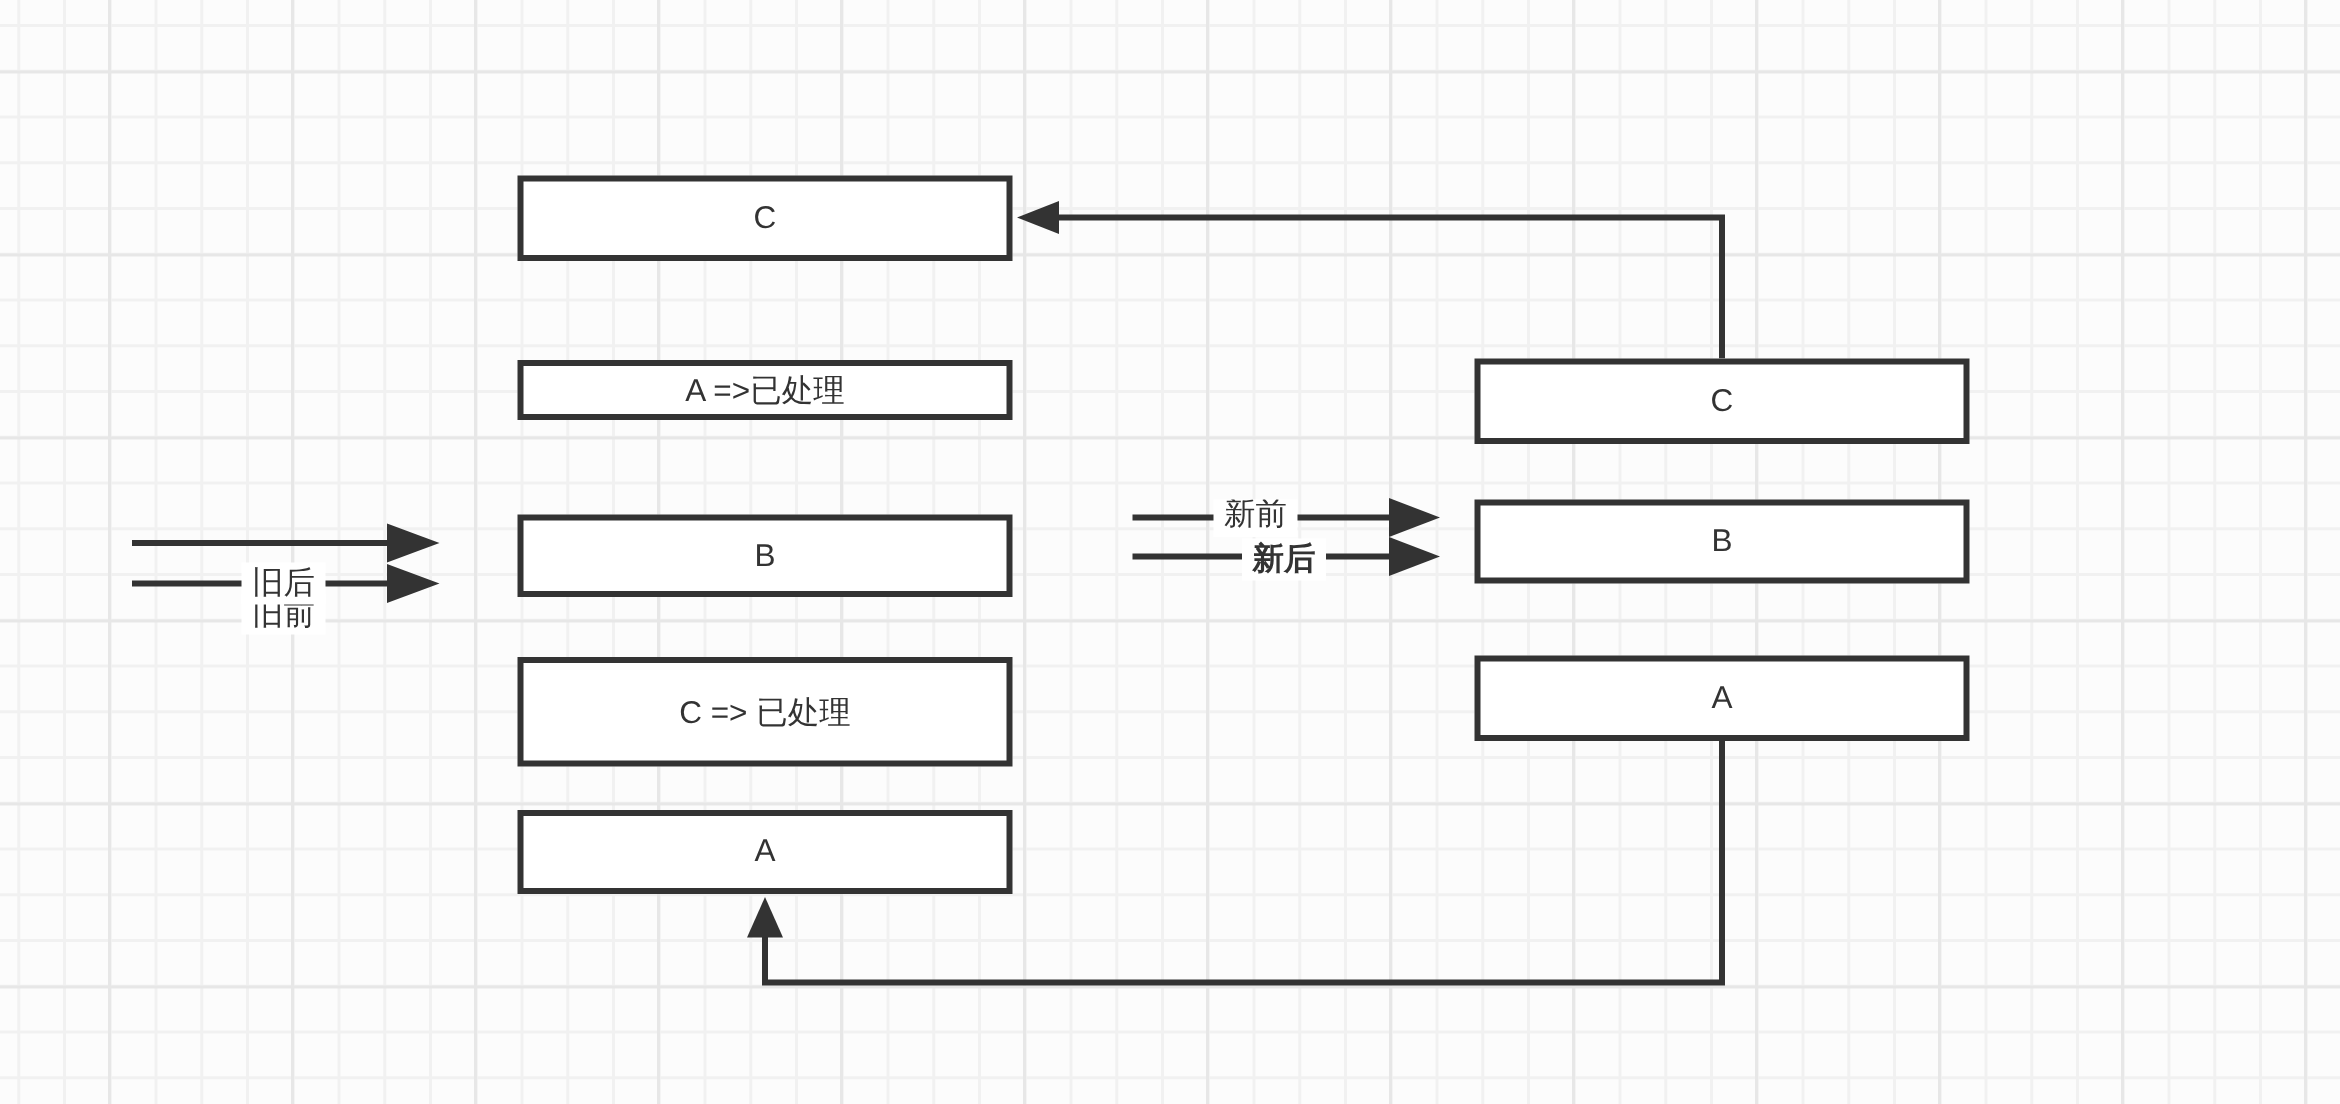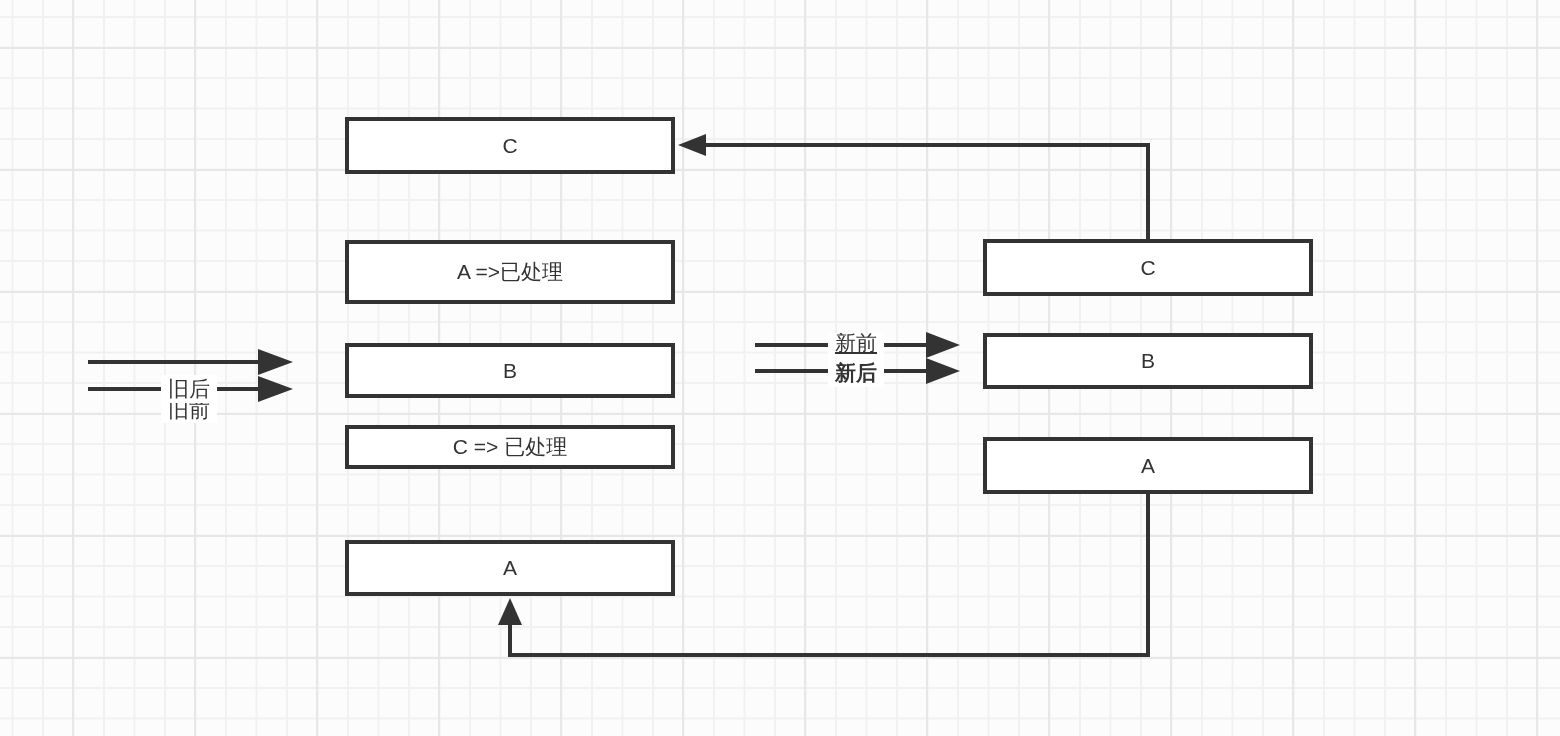--- a/index.html
+++ b/index.html
@@ -105,29 +105,29 @@
     <g>
       <polyline points="1148,494 1148,655 510,655 510,618"></polyline>
       <polygon points="510,598 498,625 522,625"></polygon>
     </g>
   </svg>
 
   <div class="node node-left" style="top:117px;height:57px;">
     <span>C</span>
   </div>
 
-  <div class="node node-left" style="top:240px;height:64px;">
+  <div class="node node-left" style="top:240px;height:40px;">
     <span>A =&gt;已处理</span>
   </div>
 
   <div class="node node-left" style="top:343px;height:55px;">
     <span>B</span>
   </div>
 
-  <div class="node node-left" style="top:425px;height:44px;">
+  <div class="node node-left" style="top:438px;height:73px;">
     <span>C =&gt; 已处理</span>
   </div>
 
   <div class="node node-left" style="top:540px;height:56px;">
     <span>A</span>
   </div>
 
   <div class="node node-right" style="top:239px;height:57px;">
     <span>C</span>
   </div>
@@ -141,21 +141,21 @@
   </div>
 
   <div class="ptr-label" style="left:161px;top:348px;height:27px;line-height:27px;margin-top:48px;">
     <span class="inner">旧前</span>
   </div>
 
   <div class="ptr-label" style="left:161px;top:375px;height:28px;line-height:28px;">
     <span class="inner">旧后</span>
   </div>
 
-  <div class="ptr-label clip-top" style="left:828px;top:333px;height:25px;text-decoration:underline;">
+  <div class="ptr-label clip-top" style="left:809px;top:333px;height:25px;">
     <span class="inner">新前</span>
   </div>
 
   <div class="ptr-label" style="left:828px;top:359px;height:28px;line-height:28px;font-weight:bold;">
     <span class="inner">新后</span>
   </div>
 
 </div>
 
 </body></html>

